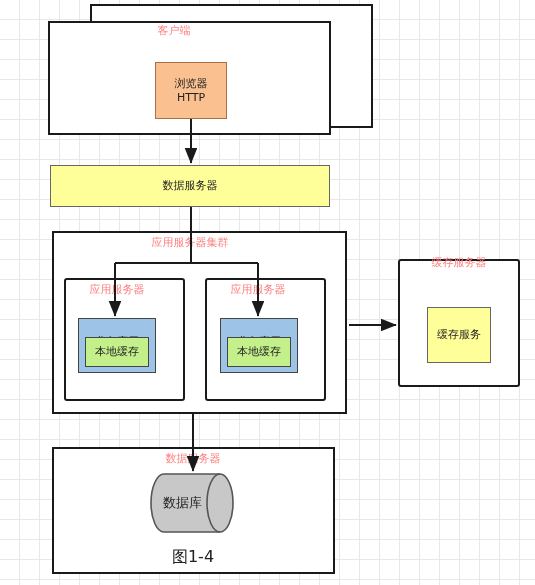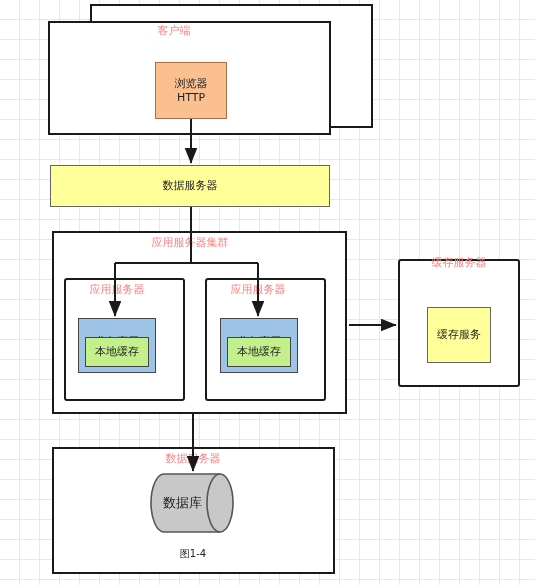--- a/index.html
+++ b/index.html
@@ -47,21 +47,21 @@
     text-align: center;
     font-size: 11px;
     line-height: 14px;
     color: #222222;
     border: 1px solid #666666;
     white-space: pre-line;
   }
 
   .caption {
     position: absolute;
-    font-size: 10px;
+    font-size: 16px;
     color: #222222;
     text-align: center;
     transform: translateX(-50%);
     white-space: nowrap;
   }
 
   .conn {
     position: absolute;
     left: 0;
     top: 0;

